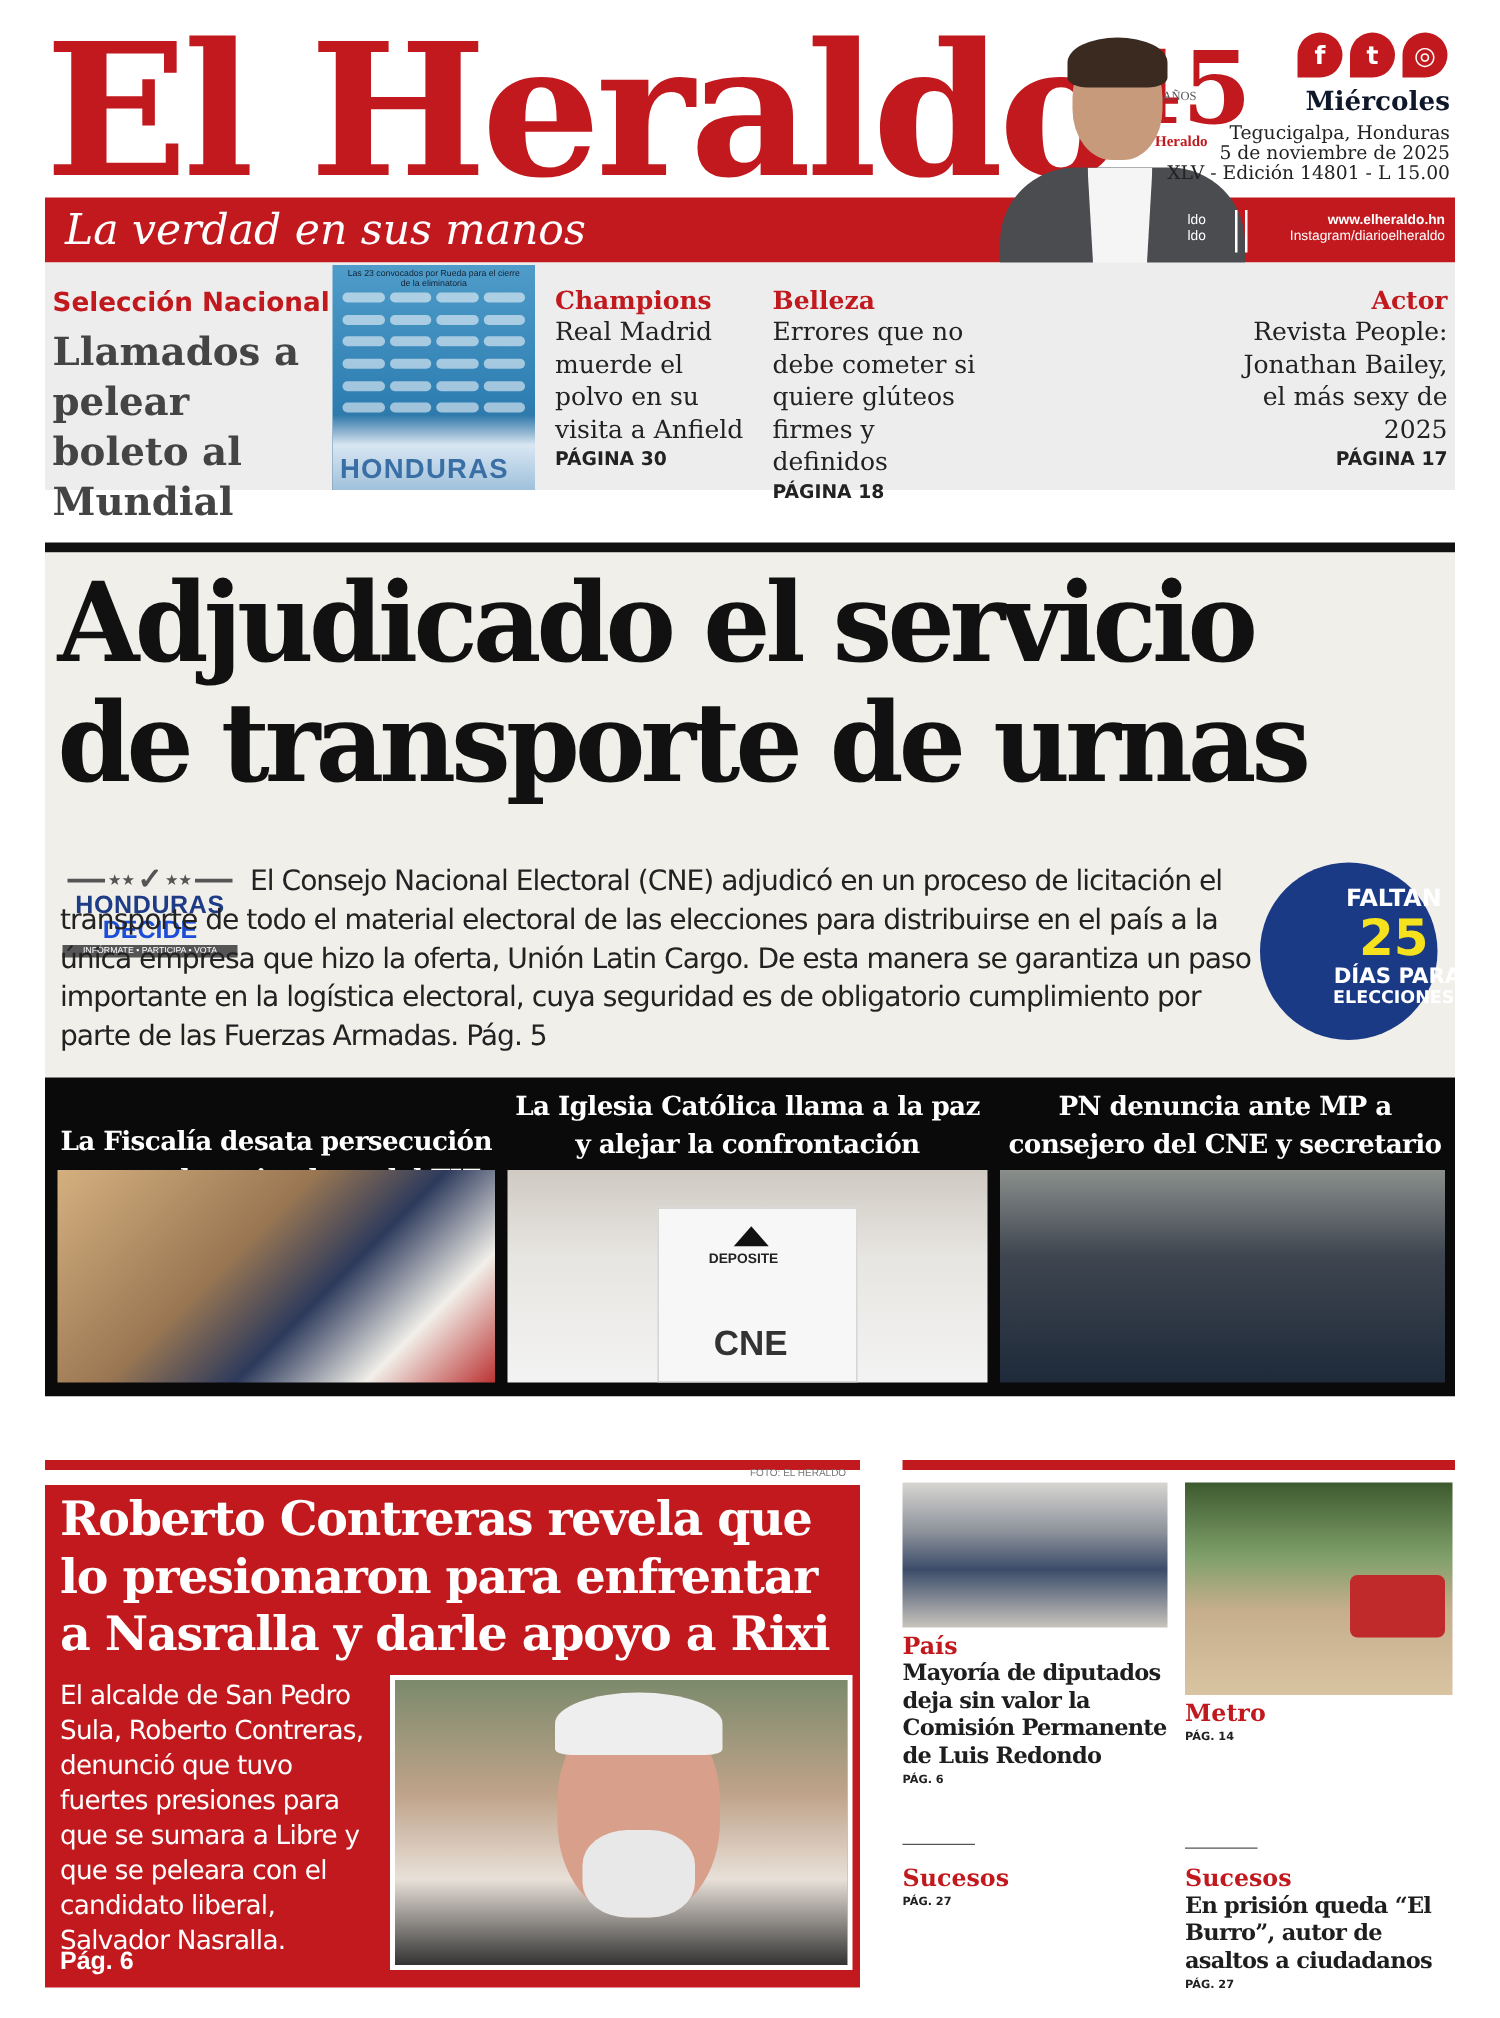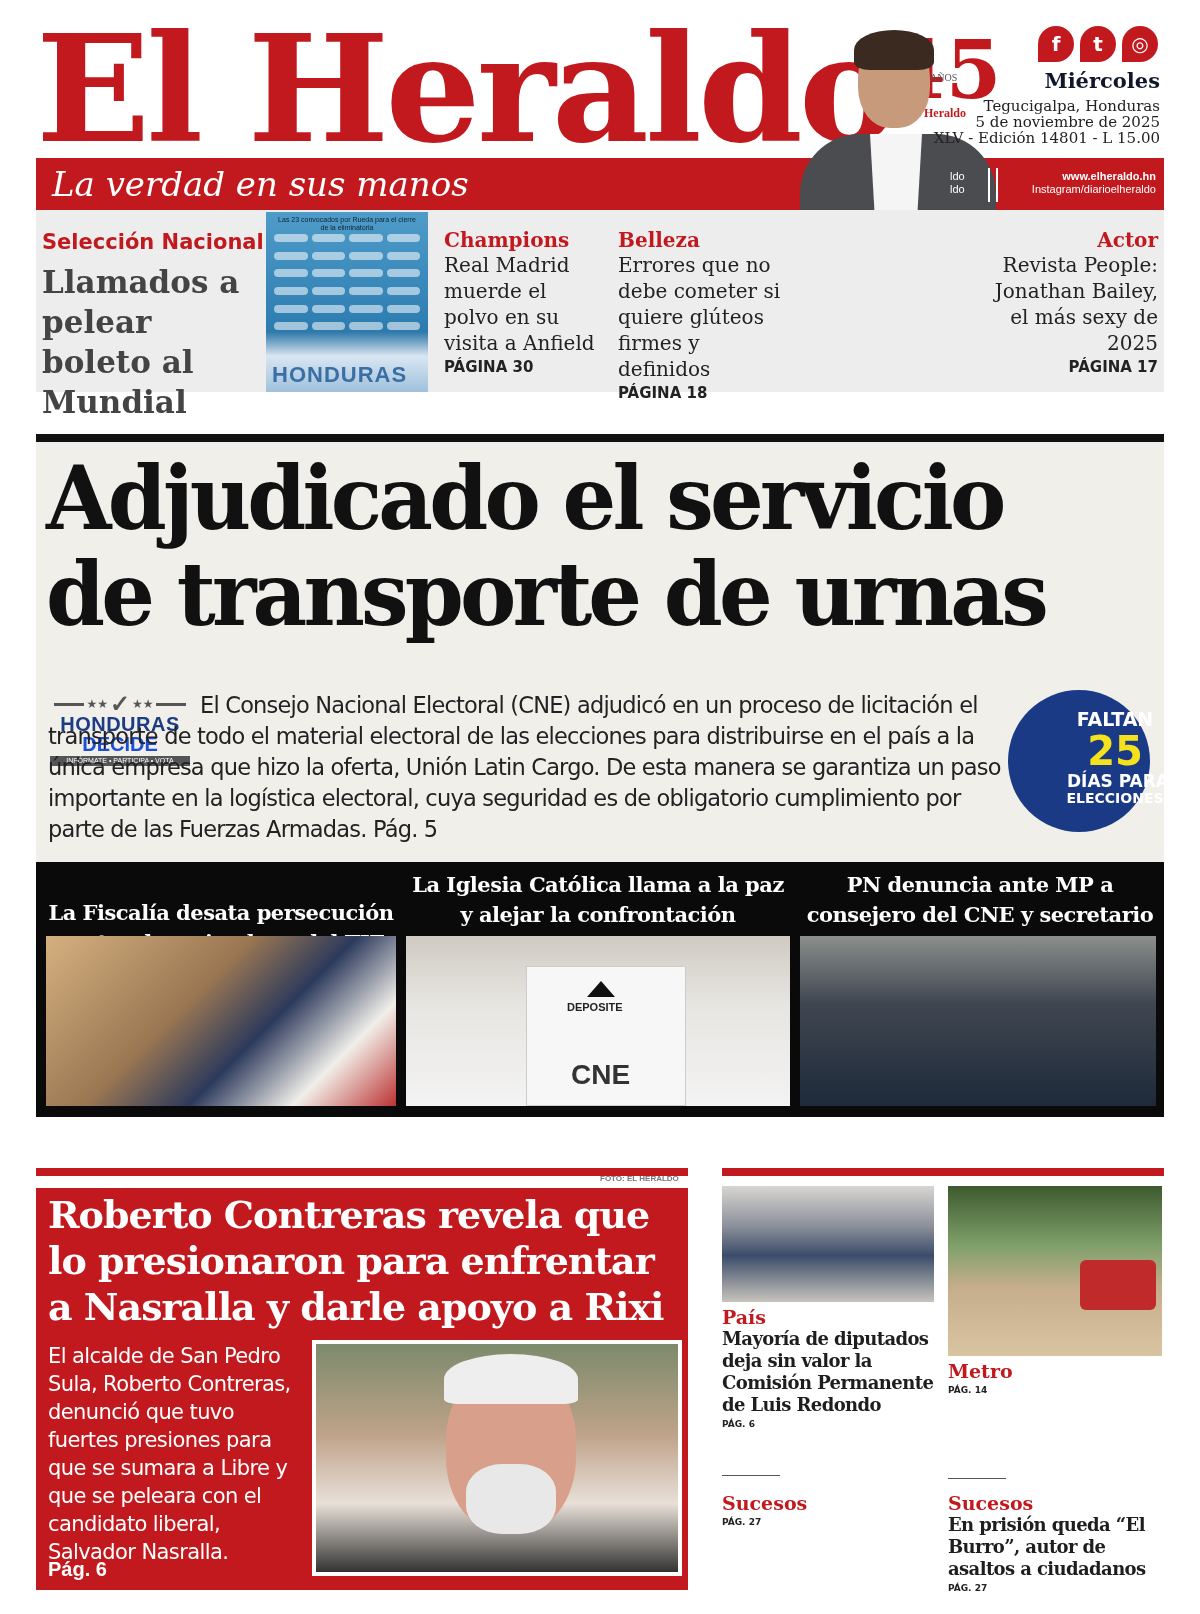--- a/index.html
+++ b/index.html
@@ -79,21 +79,21 @@
   .p1 { left: 46px; width: 350px; background: linear-gradient(135deg, #d4b080 0%, #9a7752 40%, #2d3a5c 60%, #f1efe9 80%, #b33 100%); }
   .p2 { left: 406px; width: 384px; background: linear-gradient(180deg, #cfcac2 0%, #e7e5e1 40%, #f3f3f3 100%); }
   .p3 { left: 800px; width: 356px; background: linear-gradient(180deg, #8a8f8c 0%, #3f4650 40%, #1e2a3a 100%); }
   .p2 .box { position: absolute; left: 120px; top: 30px; width: 160px; height: 140px; background: #f7f7f7; border: 1px solid #ccc; }
   .p2 .dep { position: absolute; left: 40px; top: 34px; font-size: 11px; font-weight: bold; color: #222; }
   .p2 .arrow { position: absolute; left: 60px; top: 14px; width: 0; height: 0; border-left: 14px solid transparent; border-right: 14px solid transparent; border-bottom: 16px solid #111; }
   .p2 .cne { position: absolute; left: 44px; top: 92px; font-size: 28px; font-weight: bold; color: #333; }
 
   
   .bl-rule { left: 36px; top: 1168px; width: 652px; height: 8px; background: #c1191e; }
-  .credit { left: 600px; top: 1174px; font-size: 8px; color: #777; font-weight: bold; }
+  .credit { left: 600px; top: 1174px; font-size: 8px; color: #777; }
   .bl-bg { left: 36px; top: 1188px; width: 652px; height: 402px; background: #c1191e; }
   .bl-head { left: 48px; top: 1192px; width: 640px; font-family: "DejaVu Serif", serif; font-weight: bold; font-size: 38px; line-height: 46px; color: #fff; letter-spacing: -1px; }
   .bl-text { left: 48px; top: 1342px; width: 260px; font-family: "DejaVu Sans", sans-serif; font-size: 21px; line-height: 28px; color: #fff; letter-spacing: -0.6px; }
   .bl-pag { left: 48px; top: 1558px; font-weight: bold; color: #fff; font-size: 20px; }
   .bl-photo { left: 312px; top: 1340px; width: 370px; height: 236px; border: 4px solid #fff; background: linear-gradient(180deg, #7c8a6c 0%, #bfa38a 40%, #e8e0d8 70%, #333 100%); overflow: hidden; }
   .bl-photo .face { position: absolute; left: 130px; top: 20px; width: 130px; height: 170px; border-radius: 45%; background: #d8a08a; }
   .bl-photo .hair { position: absolute; left: 128px; top: 10px; width: 134px; height: 50px; border-radius: 50% 50% 10% 10%; background: #eeeeee; }
   .bl-photo .beard { position: absolute; left: 150px; top: 120px; width: 90px; height: 70px; border-radius: 40%; background: #e8e8e8; }
 
   

